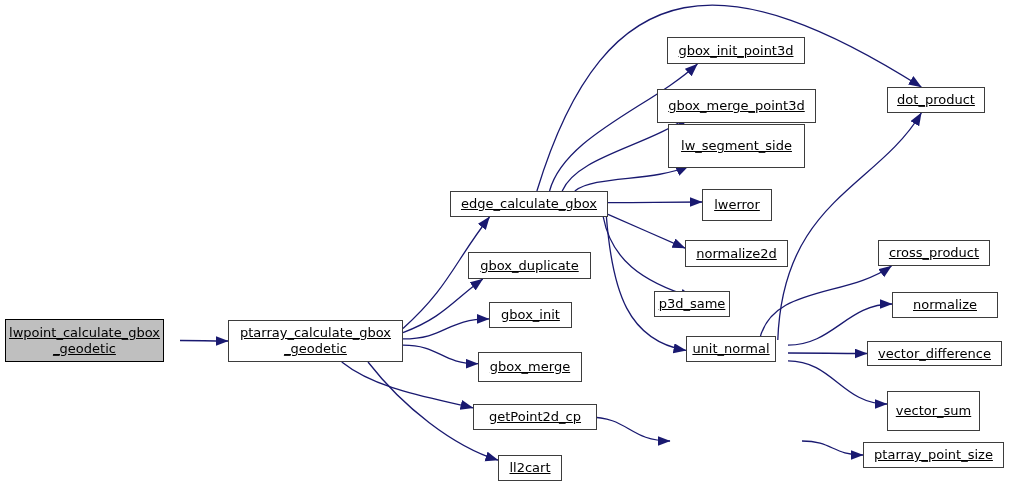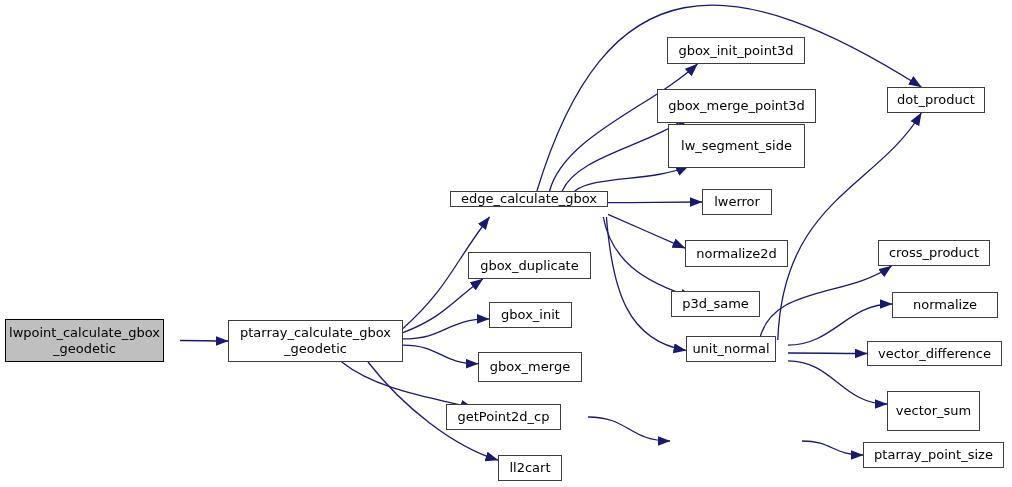--- a/index.html
+++ b/index.html
@@ -27,20 +27,21 @@
     display:flex;
     align-items:center;
     justify-content:center;
     font-size:13px;
     line-height:1.22;
     color:#000;
     white-space:pre-line;
     text-align:center;
     cursor:pointer;
     padding:0 20px;
+    text-decoration:underline;
   }
   .node.hl{
     background:#bfbfbf;
     border:1.5px solid #000;
     cursor:default;
   }
 </style>
 </head>
 <body>
 
@@ -75,43 +76,43 @@
       <path d="M588,417 C629,417 629,441 670,441" class="edge" marker-end="url(#arrow)"></path>
       <path d="M802,441 C832.5,441 832.5,455 863,455" class="edge" marker-end="url(#arrow)"></path>
     </svg>
 
   <div class="node hl" id="node-lwpoint_calculate_gbox_geodetic" style="left:5px;top:319px;width:159px;height:43px">lwpoint_calculate_gbox
 _geodetic</div>
 
   <div class="node" id="node-ptarray_calculate_gbox_geodetic" style="left:228px;top:320px;width:175px;height:42px">ptarray_calculate_gbox
 _geodetic</div>
 
-  <div class="node" id="node-edge_calculate_gbox" style="left:450px;top:191px;width:158px;height:16px">edge_calculate_gbox</div>
+  <div class="node" id="node-edge_calculate_gbox" style="left:450px;top:191px;width:158px;height:26px">edge_calculate_gbox</div>
 
   <div class="node" id="node-gbox_duplicate" style="left:468px;top:252px;width:123px;height:27px">gbox_duplicate</div>
 
   <div class="node" id="node-gbox_init" style="left:489px;top:302px;width:83px;height:26px">gbox_init</div>
 
   <div class="node" id="node-gbox_merge" style="left:478px;top:352px;width:104px;height:30px">gbox_merge</div>
 
-  <div class="node" id="node-getPoint2d_cp" style="left:446px;top:404px;width:115px;height:26px">getPoint2d_cp</div>
+  <div class="node" id="node-getPoint2d_cp" style="left:473px;top:404px;width:124px;height:26px">getPoint2d_cp</div>
 
   <div class="node" id="node-ll2cart" style="left:498px;top:455px;width:64px;height:26px">ll2cart</div>
 
   <div class="node" id="node-gbox_init_point3d" style="left:667px;top:37px;width:138px;height:27px">gbox_init_point3d</div>
 
   <div class="node" id="node-gbox_merge_point3d" style="left:657px;top:89px;width:159px;height:34px">gbox_merge_point3d</div>
 
   <div class="node" id="node-lw_segment_side" style="left:668px;top:124px;width:137px;height:44px">lw_segment_side</div>
 
-  <div class="node" id="node-lwerror" style="left:702px;top:189px;width:70px;height:26px">lwerror</div>
+  <div class="node" id="node-lwerror" style="left:702px;top:189px;width:70px;height:32px">lwerror</div>
 
   <div class="node" id="node-normalize2d" style="left:685px;top:240px;width:103px;height:27px">normalize2d</div>
 
-  <div class="node" id="node-p3d_same" style="left:671px;top:291px;width:89px;height:26px">p3d_same</div>
+  <div class="node" id="node-p3d_same" style="left:654px;top:291px;width:76px;height:26px">p3d_same</div>
 
   <div class="node" id="node-unit_normal" style="left:686px;top:336px;width:90px;height:26px">unit_normal</div>
 
   <div class="node" id="node-dot_product" style="left:887px;top:87px;width:98px;height:26px">dot_product</div>
 
   <div class="node" id="node-cross_product" style="left:878px;top:240px;width:112px;height:26px">cross_product</div>
 
   <div class="node" id="node-normalize" style="left:892px;top:292px;width:106px;height:26px">normalize</div>
 
   <div class="node" id="node-vector_difference" style="left:867px;top:341px;width:135px;height:25px">vector_difference</div>

